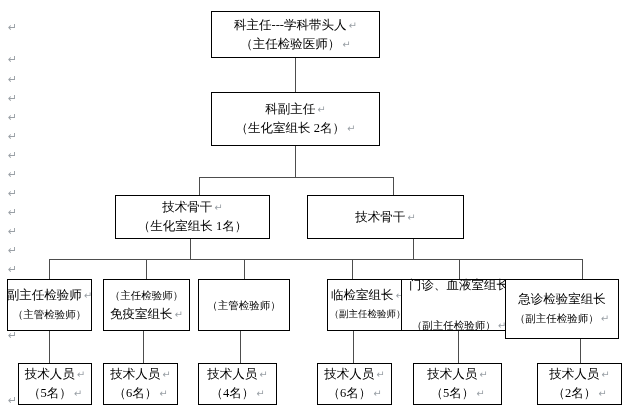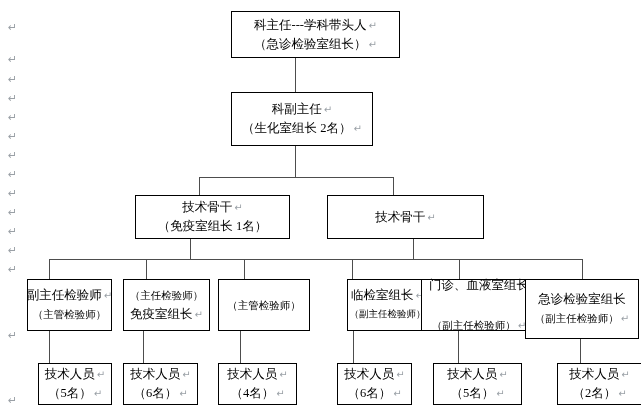--- a/index.html
+++ b/index.html
@@ -3,31 +3,31 @@
 <meta charset="utf-8">
 <style>
   html,body{margin:0;padding:0;background:#fff;}
   #canvas{
     position:relative;width:641px;height:415px;background:#ffffff;overflow:hidden;
     font-family:"Liberation Serif","DejaVu Serif",serif;color:#000;
   }
   .node{
     position:absolute;border:1.5px solid #000;background:#fff;box-sizing:border-box;
     display:flex;flex-direction:column;align-items:center;justify-content:center;
-    font-size:12.5px;line-height:19px;white-space:nowrap;margin-left:20px;
+    font-size:12.5px;line-height:19px;white-space:nowrap;
   }
   .ln{display:block;}
   .rm{color:#9aa0a6;font-size:10px;margin-left:2px;font-family:"DejaVu Sans",sans-serif;}
   .vl{position:absolute;width:1px;background:#4d4d4d;}
   .hl{position:absolute;height:1px;background:#4d4d4d;}
   .mm{position:absolute;left:8px;color:#9aa0a6;font-size:11px;line-height:11px;font-family:"DejaVu Sans",sans-serif;}
 
   
   #n-director{left:211px;top:11px;width:169px;height:47px;}
-  #n-deputy  {left:211px;top:92px;width:142px;height:54px;}
+  #n-deputy  {left:211px;top:92px;width:169px;height:54px;}
   #n-bl      {left:115px;top:195px;width:155px;height:44px;}
   #n-br      {left:307px;top:195px;width:157px;height:44px;}
   #n-l0{left:7px;  top:279px;width:85px; height:52px;}
   #n-l1{left:103px;top:279px;width:87px; height:52px;}
   #n-l2{left:198px;top:279px;width:92px; height:52px;}
   #n-l3{left:327px;top:279px;width:81px; height:52px;}
   #n-l4{left:401px;top:279px;width:116px;height:52px;gap:21px;}
   #n-l5{left:505px;top:279px;width:114px;height:60px;}
   #n-s0{left:18px; top:363px;width:74px;height:42px;}
   #n-s1{left:103px;top:363px;width:75px;height:42px;}
@@ -81,31 +81,31 @@
   <div class="vl" id="c-g5"></div>
   <div class="vl" id="c-t0"></div>
   <div class="vl" id="c-t1"></div>
   <div class="vl" id="c-t2"></div>
   <div class="vl" id="c-t3"></div>
   <div class="vl" id="c-t4"></div>
   <div class="vl" id="c-t5"></div>
 
   <div class="node" id="n-director">
     <span class="ln"><span>科主任---学科带头人</span><span class="rm">↵</span></span>
-    <span class="ln"><span>（急诊检验室组长）</span><span class="rm">↵</span></span>
+    <span class="ln"><span>（主任检验医师）</span><span class="rm">↵</span></span>
   </div>
 
   <div class="node" id="n-deputy">
     <span class="ln"><span>科副主任</span><span class="rm">↵</span></span>
     <span class="ln"><span>（生化室组长 2名）</span><span class="rm">↵</span></span>
   </div>
 
   <div class="node" id="n-bl">
     <span class="ln"><span>技术骨干</span><span class="rm">↵</span></span>
-    <span class="ln"><span>（免疫室组长 1名）</span></span>
+    <span class="ln"><span>（生化室组长 1名）</span></span>
   </div>
   <div class="node" id="n-br">
     <span class="ln"><span>技术骨干</span><span class="rm">↵</span></span>
   </div>
 
   <div class="node" id="n-l0">
     <span class="ln"><span>副主任检验师</span><span class="rm">↵</span></span>
     <span class="ln ln2-sm"><span>（主管检验师）</span></span>
   </div>
   <div class="node" id="n-l1">

